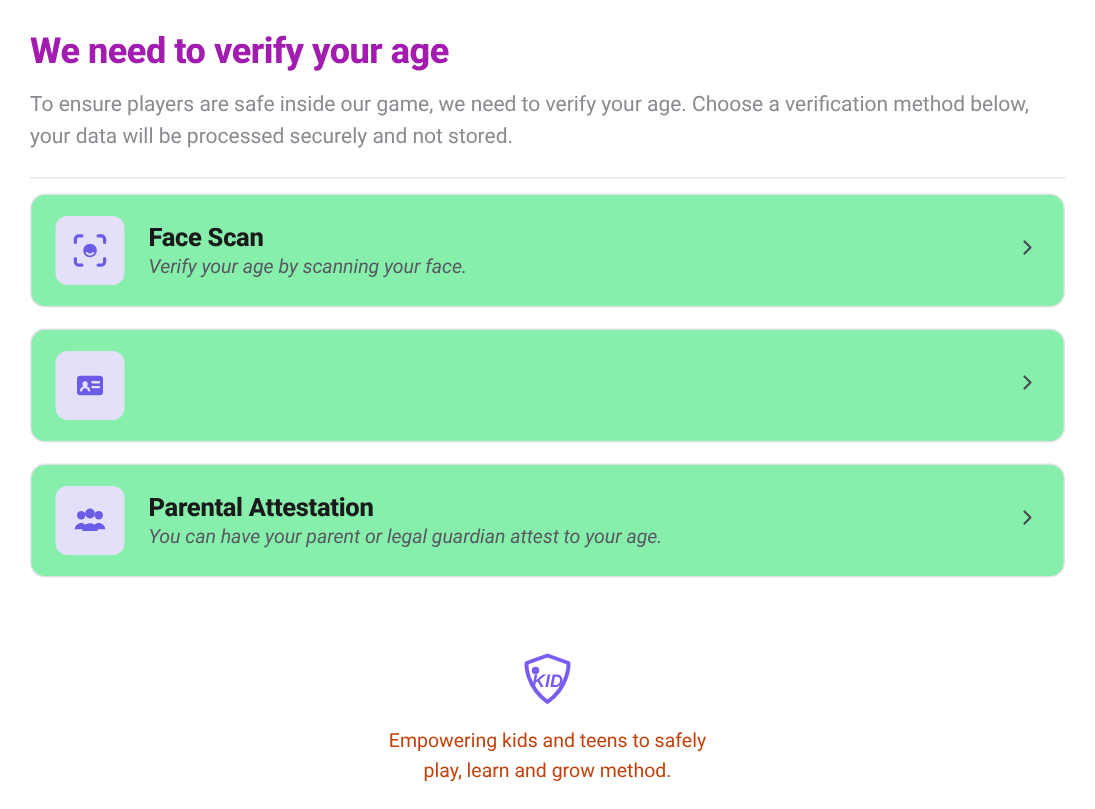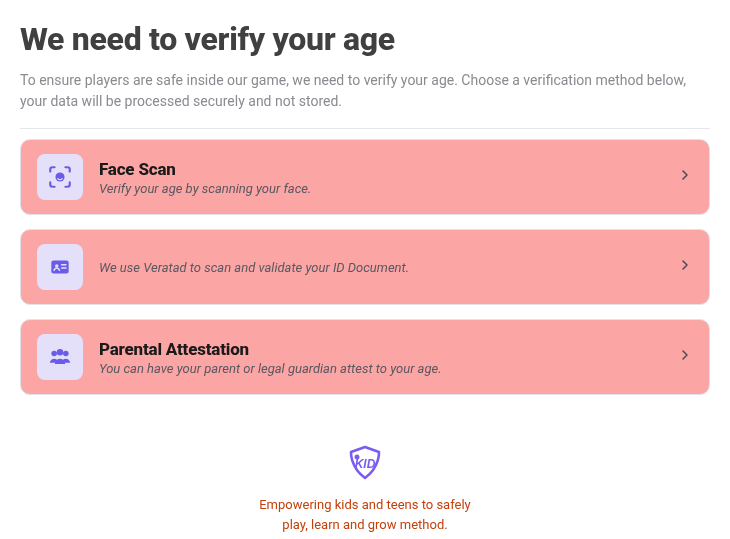--- a/index.html
+++ b/index.html
@@ -9,23 +9,23 @@
   }
   body {
     font-family: -apple-system, BlinkMacSystemFont, "Segoe UI", Roboto, Helvetica, Arial, sans-serif;
     background: #ffffff;
     width: 730px;
     height: 539px;
     padding: 20px;
     color: #1a1a1a;
   }
   .heading {
-    font-size: 32px;
+    font-size: 24px;
     font-weight: 800;
-    color: #404040;
+    color: #a21caf;
     margin-bottom: 12px;
     letter-spacing: -0.3px;
   }
   .subheading {
     font-size: 14px;
     color: #8a8a90;
     line-height: 1.5;
     padding-bottom: 16px;
     border-bottom: 1px solid #e6e6ea;
     margin-bottom: 10px;
@@ -35,21 +35,21 @@
     flex-direction: column;
     gap: 14px;
   }
   .option-card {
     display: flex;
     align-items: center;
     border: 1px solid #e2e2e8;
     border-radius: 10px;
     padding: 14px 16px;
     cursor: pointer;
-    background: #fca5a5;
+    background: #86efac;
   }
   .option-icon-wrap {
     width: 46px;
     height: 46px;
     border-radius: 8px;
     background: #e4e0fa;
     display: flex;
     align-items: center;
     justify-content: center;
     flex-shrink: 0;
@@ -127,21 +127,20 @@
     <div class="option-icon-wrap">
       <svg width="26" height="26" viewBox="0 0 24 24" fill="none">
         <rect x="4" y="6" width="16" height="12" rx="2" fill="#6b5ce7"></rect>
         <circle cx="9" cy="11" r="1.6" fill="#e4e0fa"></circle>
         <path d="M6.5 15c.4-1.2 1.4-2 2.5-2s2.1.8 2.5 2" stroke="#e4e0fa" stroke-width="1.4" stroke-linecap="round"></path>
         <line x1="13.5" y1="10" x2="17.5" y2="10" stroke="#e4e0fa" stroke-width="1.4" stroke-linecap="round"></line>
         <line x1="13.5" y1="13" x2="17.5" y2="13" stroke="#e4e0fa" stroke-width="1.4" stroke-linecap="round"></line>
       </svg>
     </div>
     <div class="option-text">
-      <div class="option-desc">We use Veratad to scan and validate your ID Document.</div>
     </div>
     <span class="chevron">
       <svg width="16" height="16" viewBox="0 0 24 24" fill="none" stroke="currentColor" stroke-width="2.2" stroke-linecap="round" stroke-linejoin="round">
           <polyline points="9 18 15 12 9 6"></polyline>
         </svg>
     </span>
   </div>
 
   <div class="option-card">
     <div class="option-icon-wrap">

